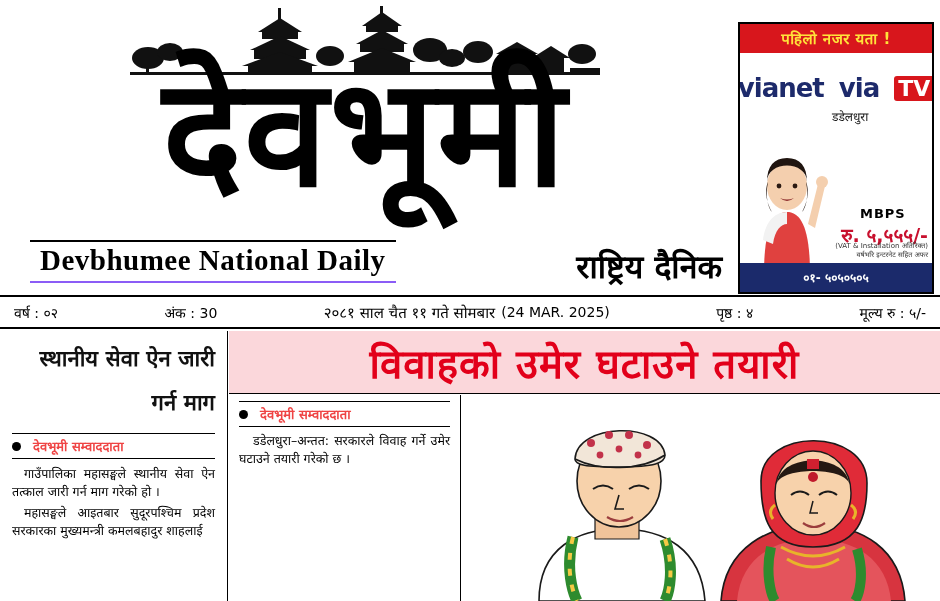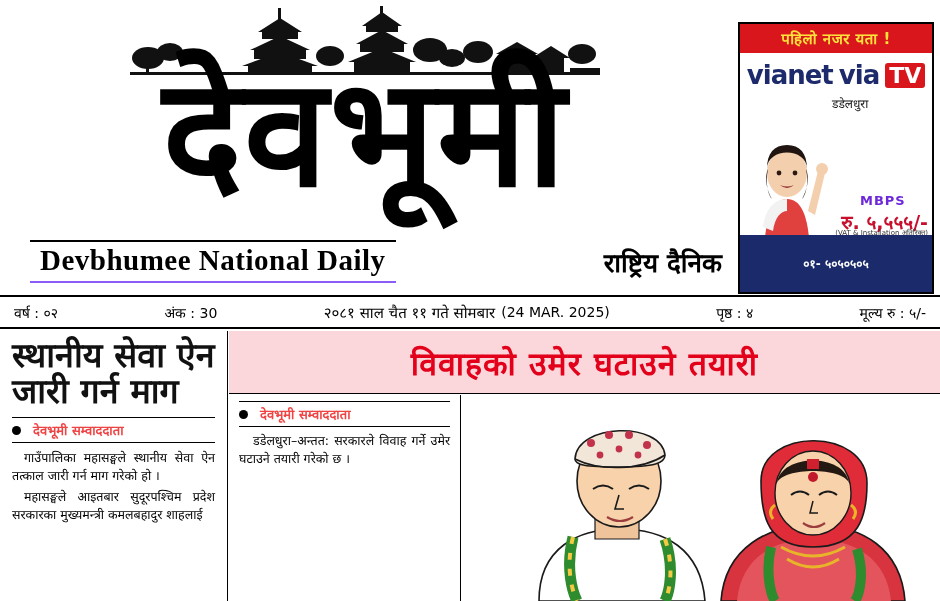--- a/index.html
+++ b/index.html
@@ -44,40 +44,40 @@
   .eng-title {
     position:absolute; left:30px; top:0;
     font-family:"Liberation Serif", serif;
     font-size:29px; font-weight:bold; letter-spacing:0.5px;
     border-bottom:2px solid #8b5cf6; border-top:2px solid #000;
     padding:2px 10px 4px 10px;
   }
   .nep-sub {
     position:absolute; right:8px; top:4px;
     font-family:"DejaVu Sans", sans-serif;
-    font-weight:bold; font-size:26px;
+    font-weight:bold; font-size:32px;
   }
 
   
   .ad-box {
     position:absolute; right:6px; top:22px;
     width:196px; height:272px;
     border:2px solid #000;
     background:#ffffff;
     overflow:hidden;
   }
   .ad-banner {
     background:#d8161c; color:#ffe33a;
     font-family:"DejaVu Sans", sans-serif; font-weight:bold;
     font-size:15px; text-align:center; padding:4px 0 5px 0;
     letter-spacing:0.5px;
   }
   .ad-brand {
     display:flex; align-items:center; justify-content:center;
-    gap:6px; padding:7px 0 3px 0; background:#fff;
+    gap:15px; padding:20px 0 3px 0; background:#fff;
   }
   .ad-brand .vianet {
     font-family:"DejaVu Sans", sans-serif; font-weight:bold;
     font-size:26px; color:#1d2a6b; letter-spacing:-1px;
   }
   .ad-brand .via {
     font-family:"DejaVu Sans", sans-serif; font-weight:bold;
     font-size:26px; color:#1d2a6b; letter-spacing:-1px;
   }
   .ad-brand .tvtag {
@@ -93,40 +93,40 @@
     font-family:"DejaVu Sans", sans-serif; font-size:12px; color:#111;
   }
   .ad-speed {
     position:absolute; left:78px; top:12px;
     font-family:"DejaVu Sans", sans-serif; font-weight:bold;
     font-size:84px; line-height:84px; color:#1b2a6b;
   }
   .ad-mbps {
     position:absolute; left:120px; top:100px;
     font-family:"DejaVu Sans", sans-serif; font-weight:bold;
-    font-size:13px; color:#6d28d9; letter-spacing:1px;
+    font-size:13px; color:#000000; letter-spacing:1px;
   }
   .ad-model {
     position:absolute; left:4px; top:10px; width:86px; height:160px;
   }
   .ad-price {
     position:absolute; right:4px; bottom:36px;
     font-family:"DejaVu Sans", sans-serif; font-weight:bold;
     font-size:19px; color:#c8102e;
   }
   .ad-note {
     position:absolute; right:4px; bottom:24px;
     font-family:"DejaVu Sans", sans-serif; font-size:7px; color:#333;
     text-align:right; width:110px; line-height:9px;
   }
   .ad-phone {
     position:absolute; left:0; bottom:0; width:100%;
     background:#1b2a6b; color:#fff; text-align:center;
     font-family:"DejaVu Sans", sans-serif; font-weight:bold;
-    font-size:12px; padding:20px 0;
+    font-size:12px; padding:6px 0;
   }
 
   
   .infobar {
     position:absolute; left:0; top:297px; width:940px; height:32px;
     border-bottom:2px solid #000;
     display:flex; align-items:center;
     font-family:"DejaVu Sans", sans-serif;
     font-size:14px;
     padding:0 14px;
@@ -139,22 +139,22 @@
   .content {
     position:absolute; left:0; top:331px; width:940px; height:270px;
   }
   .col-left {
     position:absolute; left:0; top:0; width:228px; height:270px;
     border-right:1px solid #000;
     padding:6px 12px 0 12px;
   }
   .left-head {
     font-family:"DejaVu Sans", sans-serif;
-    font-weight:bold; font-size:34px; line-height:36px;
-    text-align:left; color:#111;
+    font-weight:bold; font-size:22px; line-height:44px;
+    text-align:right; color:#111;
   }
   .byline {
     display:flex; align-items:center; gap:12px;
     border-top:1px solid #000; border-bottom:1px solid #000;
     margin-top:8px; padding:3px 0;
     font-family:"DejaVu Sans", sans-serif; font-size:13px; font-weight:bold;
     color:#ef4444;
   }
   .bullet {
     width:9px; height:9px; border-radius:50%; background:#000; flex:0 0 9px;
@@ -172,21 +172,21 @@
   }
   .banner {
     position:relative;
     width:711px; height:63px;
     background:#fbd7db;
     border-bottom:1px solid #000;
     display:flex; align-items:center; justify-content:center;
   }
   .banner-title {
     font-family:"DejaVu Sans", sans-serif;
-    font-weight:bold; font-size:32px; color:#e2001a;
+    font-weight:bold; font-size:40px; color:#e2001a;
     white-space:nowrap; letter-spacing:1px;
   }
   .main-lower {
     position:absolute; left:0; top:64px; width:711px; height:206px;
   }
   .main-col1 {
     position:absolute; left:0; top:0; width:232px; height:206px;
     padding:4px 10px 0 10px;
     border-right:1px solid #000;
   }

